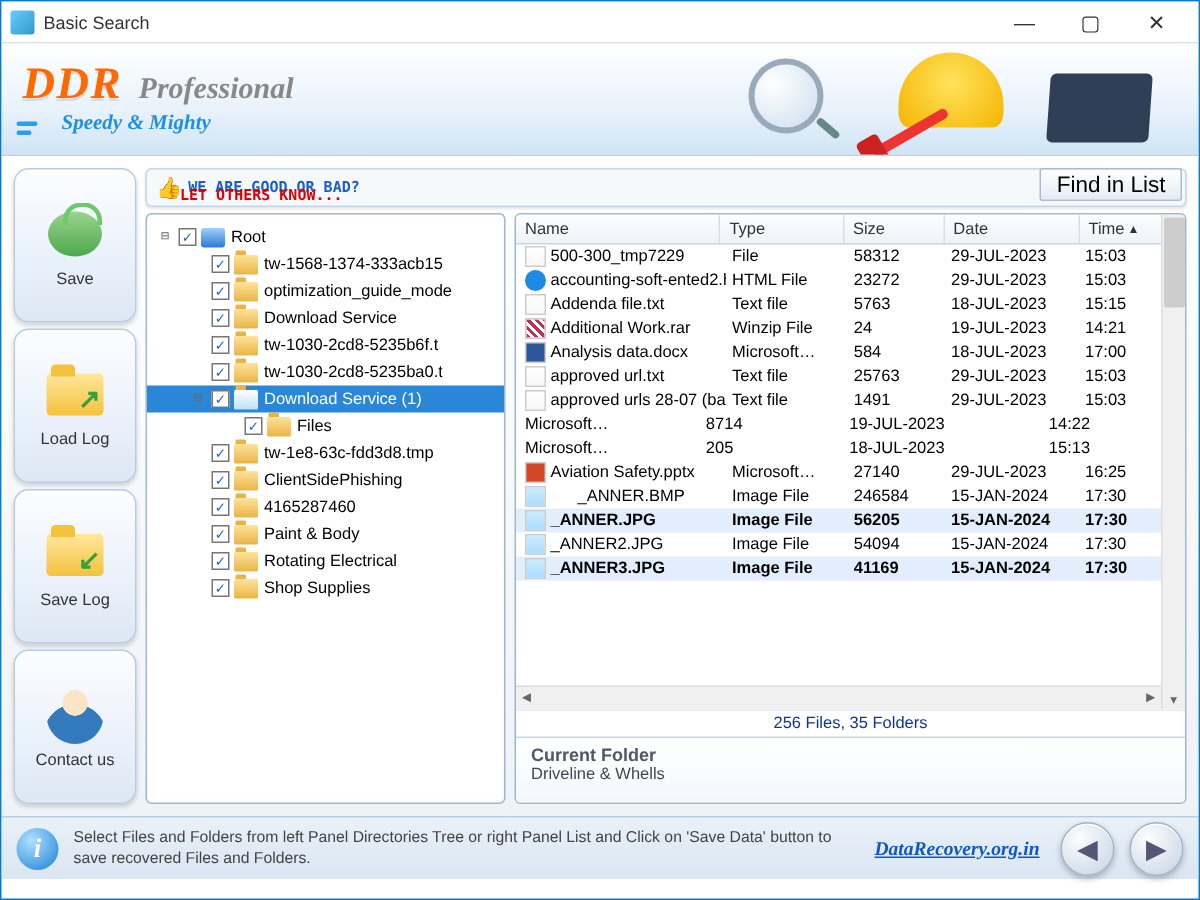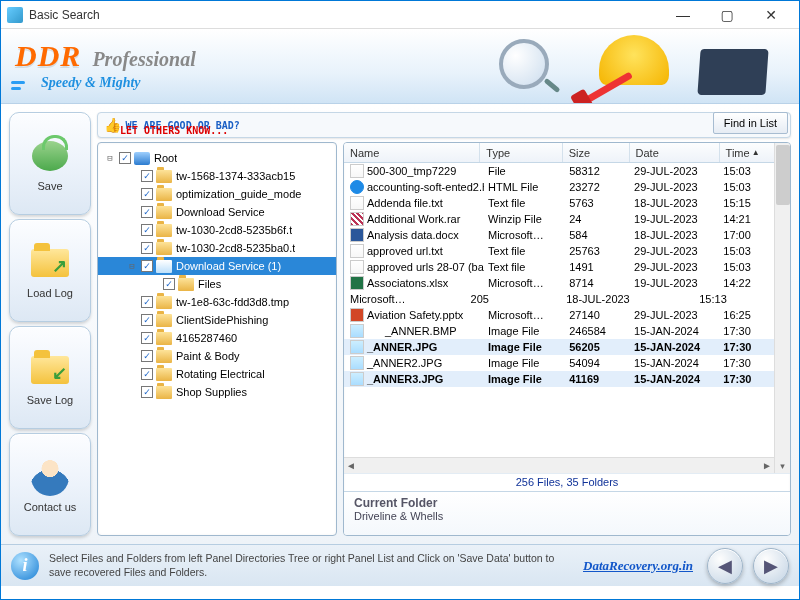--- a/index.html
+++ b/index.html
@@ -34,21 +34,21 @@
 .folderi { width:38px; height:28px; background:linear-gradient(#ffe79b,#f4c23d); border-radius:3px; position:relative; }
 .folderi::before{content:"";position:absolute;left:3px;top:-6px;width:16px;height:8px;background:#f4c23d;border-radius:3px 3px 0 0;}
 .folderi .arrow{position:absolute;left:21px;top:6px;font-size:18px;color:#3b9e3b;font-weight:bold;}
 .person { width:38px; height:38px; background: radial-gradient(circle at 50% 28%,#fce4c6 25%,transparent 26%), radial-gradient(circle at 50% 85%,#357abd 55%,transparent 56%); border-radius:50%; }
 
 .main { flex: 1; display: flex; flex-direction: column; gap: 4px;}
 .promo { height:26px; background:#f6f9fc; border:1px solid #c5d7e6; border-radius:4px; display:flex; align-items:center; padding:0 6px; position:relative; box-shadow: 0 1px 2px rgba(0,0,0,.1);}
 .promo .l1{font:700 10px monospace; color:#1a5fc5; }
 .promo .l2{font:700 10px monospace; color:#d00; position:absolute; top:12px; left:22px;}
 .promo .thumb{font-size:14px;color:#f90;margin-right:4px;}
-.findbtn { position:absolute; right:2px; top:-1px; height:22px; padding:2px 10px; background:linear-gradient(#fff,#e6ecf4); border:1px solid #a7bcd1; border-radius:2px; font-size:11px; display:flex; align-items:center;}
+.findbtn { position:absolute; right:2px; top:-1px; height:22px; padding:2px 10px; background:linear-gradient(#fff,#e6ecf4); border:1px solid #a7bcd1; border-radius:2px; font-size:15px; display:flex; align-items:center;}
 
 .panes { flex:1; display:flex; gap:6px; }
 .pane { background:#fff; border:1px solid #9fb8ce; border-radius:4px; box-shadow: inset 0 0 3px rgba(0,0,0,.05); overflow:hidden; display:flex; flex-direction:column;}
 .tree { width:240px; padding:6px 0; overflow:auto;}
 .tree-row { display:flex; align-items:center; height:18px; white-space:nowrap; padding-right:4px;}
 .exp { width:12px; text-align:center; color:#666; font-size:9px; cursor:pointer; font-family:monospace;}
 .chk { width:12px; height:12px; border:1px solid #777; margin:0 3px; display:inline-flex; align-items:center; justify-content:center; font-size:9px; color:#2168c9; background:#fff;}
 .fico { width:16px; height:13px; background:linear-gradient(#fde39a,#eab445); border-radius:1px; margin-right:4px; position:relative; flex-shrink:0;}
 .fico::before{content:"";position:absolute;left:1px;top:-3px;width:7px;height:3px;background:#eab445;border-radius:1px 1px 0 0;}
 .fico.root { background:linear-gradient(#9ecffd,#2b7bd0); border-radius:2px;}
@@ -323,24 +323,20 @@
                   <div class="cell c-name" style="flex:1.6;display:flex;align-items:center;">
                     <span class="fi txt"></span>
                     <span>approved urls 28-07 (babl…</span>
                   </div>
                   <div class="cell c-type" style="flex:0.9">Text file</div>
                   <div class="cell c-size" style="flex:0.7">1491</div>
                   <div class="cell c-date" style="flex:1.0">29-JUL-2023</div>
                   <div class="cell c-time" style="flex:0.55">15:03</div>
                 </div>
                 <div class="lrow">
-                  <div class="cell c-name" style="flex:1.6;display:flex;align-items:center;">
-                    <span class="fi xls"></span>
-                    <span>Associatons.xlsx</span>
-                  </div>
                   <div class="cell c-type" style="flex:0.9">Microsoft…</div>
                   <div class="cell c-size" style="flex:0.7">8714</div>
                   <div class="cell c-date" style="flex:1.0">19-JUL-2023</div>
                   <div class="cell c-time" style="flex:0.55">14:22</div>
                 </div>
                 <div class="lrow">
                   <div class="cell c-type" style="flex:0.9">Microsoft…</div>
                   <div class="cell c-size" style="flex:0.7">205</div>
                   <div class="cell c-date" style="flex:1.0">18-JUL-2023</div>
                   <div class="cell c-time" style="flex:0.55">15:13</div>

